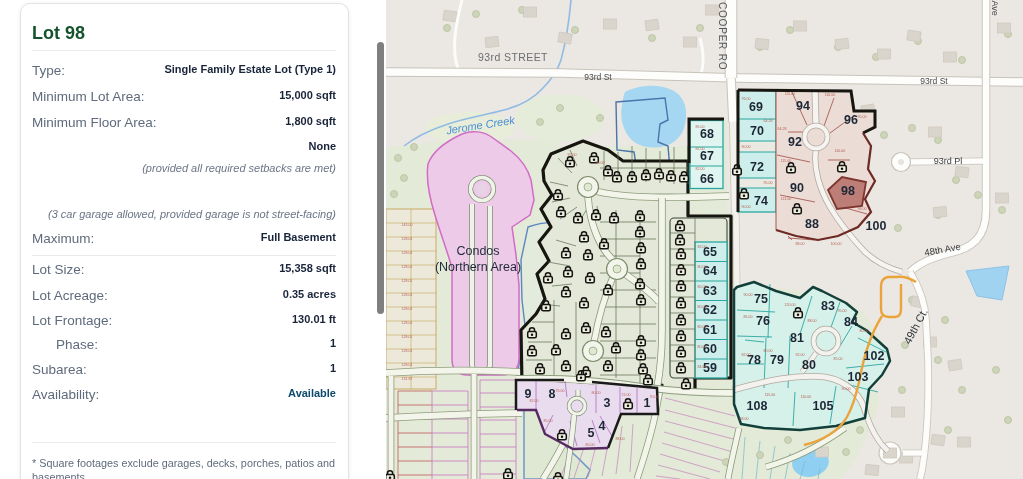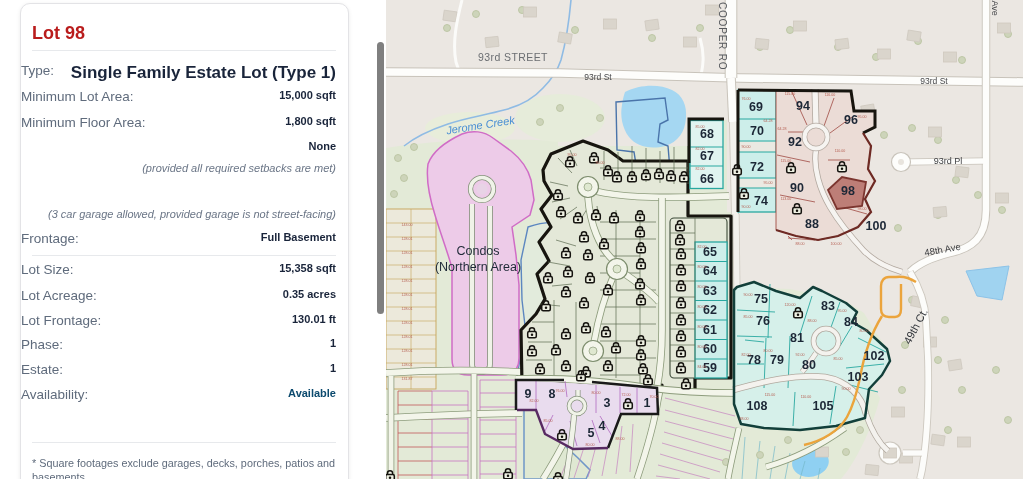--- a/index.html
+++ b/index.html
@@ -1,19 +1,19 @@
 <!DOCTYPE html>
 <html><head>
 <meta charset="utf-8">
 <style>
   html,body{margin:0;padding:0;width:1023px;height:479px;overflow:hidden;background:#fff;
     font-family:"Liberation Sans",sans-serif;}
   .panel{position:absolute;left:20px;top:3px;width:327px;height:520px;background:#fff;
     border:1px solid #e3e3e6;border-radius:10px;box-shadow:0 1px 4px rgba(0,0,0,.08);z-index:5;}
-  .row{position:absolute;left:0;right:12px;height:20px;text-decoration:underline;}
+  .row{position:absolute;left:11px;right:12px;height:20px;text-decoration:underline;}
   .lab{position:absolute;left:0;top:1px;font-size:13.5px;color:#5f6b7c;}
   .val{position:absolute;right:0;top:1px;font-size:11px;font-weight:bold;color:#19243a;}
   .note{position:absolute;right:12px;font-size:11px;font-style:italic;color:#6a7586;white-space:nowrap;}
   .divider{position:absolute;left:11px;right:12px;height:1px;background:#e7e9ec;}
   .sbar{position:absolute;left:377px;top:42px;width:7px;height:272px;background:#7f7f7f;
     border-radius:4px;z-index:6;}
 </style>
 </head>
 <body>
 
@@ -532,27 +532,27 @@
 <text x="948" y="164" font-size="9" fill="#3f4043" text-anchor="middle">93rd Pl</text>
 <text transform="translate(925,256) rotate(-10)" font-size="9.5" fill="#3f4043">48th Ave</text>
 <text transform="translate(992,-14) rotate(90)" font-size="9" fill="#46474a">4th Ave</text>
 <text transform="translate(910,345) rotate(-62)" font-size="11" fill="#2f3338">49th Ct.</text>
 </g>
 </svg>
 </div>
 
 <div class="panel">
 
-  <div style="position:absolute;left:11px;top:19px;font-size:18px;font-weight:bold;color:#b91c1c;">Lot 98</div>
+  <div style="position:absolute;left:11px;top:19px;font-size:18px;font-weight:bold;color:#14532d;">Lot 98</div>
 
   <div class="divider" style="top:46px;"></div>
 
   <div class="row" style="top:58px;">
       <span class="lab">Type:</span>
-      <span class="val" style="font-size:17px;">Single Family Estate Lot (Type 1)</span>
+      <span class="val" style="font-size:11px;">Single Family Estate Lot (Type 1)</span>
     </div>
 
   <div class="row" style="top:84px;">
       <span class="lab">Minimum Lot Area:</span>
       <span class="val">15,000 sqft</span>
     </div>
 
   <div class="row" style="top:110px;">
       <span class="lab">Minimum Floor Area:</span>
       <span class="val">1,800 sqft</span>
@@ -561,48 +561,48 @@
   <div class="row" style="top:135px;">
       <span class="val">None</span>
     </div>
 
   <div class="note" style="top:158px;">(provided all required setbacks are met)</div>
 
 
   <div class="note" style="top:204px;">(3 car garage allowed, provided garage is not street-facing)</div>
 
   <div class="row" style="top:226px;">
-      <span class="lab">Frontage:</span>
+      <span class="lab">Maximum:</span>
       <span class="val">Full Basement</span>
     </div>
 
   <div class="divider" style="top:251px;"></div>
 
   <div class="row" style="top:257px;">
       <span class="lab">Lot Size:</span>
       <span class="val">15,358 sqft</span>
     </div>
 
   <div class="row" style="top:283px;">
       <span class="lab">Lot Acreage:</span>
       <span class="val">0.35 acres</span>
     </div>
 
   <div class="row" style="top:308px;">
       <span class="lab">Lot Frontage:</span>
       <span class="val">130.01 ft</span>
     </div>
 
-  <div class="row" style="top:332px;">
+  <div class="row" style="top:332px;margin-left:24px;">
       <span class="lab">Phase:</span>
       <span class="val">1</span>
     </div>
 
   <div class="row" style="top:357px;">
-      <span class="lab">Estate:</span>
+      <span class="lab">Subarea:</span>
       <span class="val">1</span>
     </div>
 
   <div class="row" style="top:382px;">
       <span class="lab">Availability:</span>
       <span class="val" style="color:#0c4a6e;">Available</span>
     </div>
 
 
   <div class="divider" style="top:438px;"></div>

